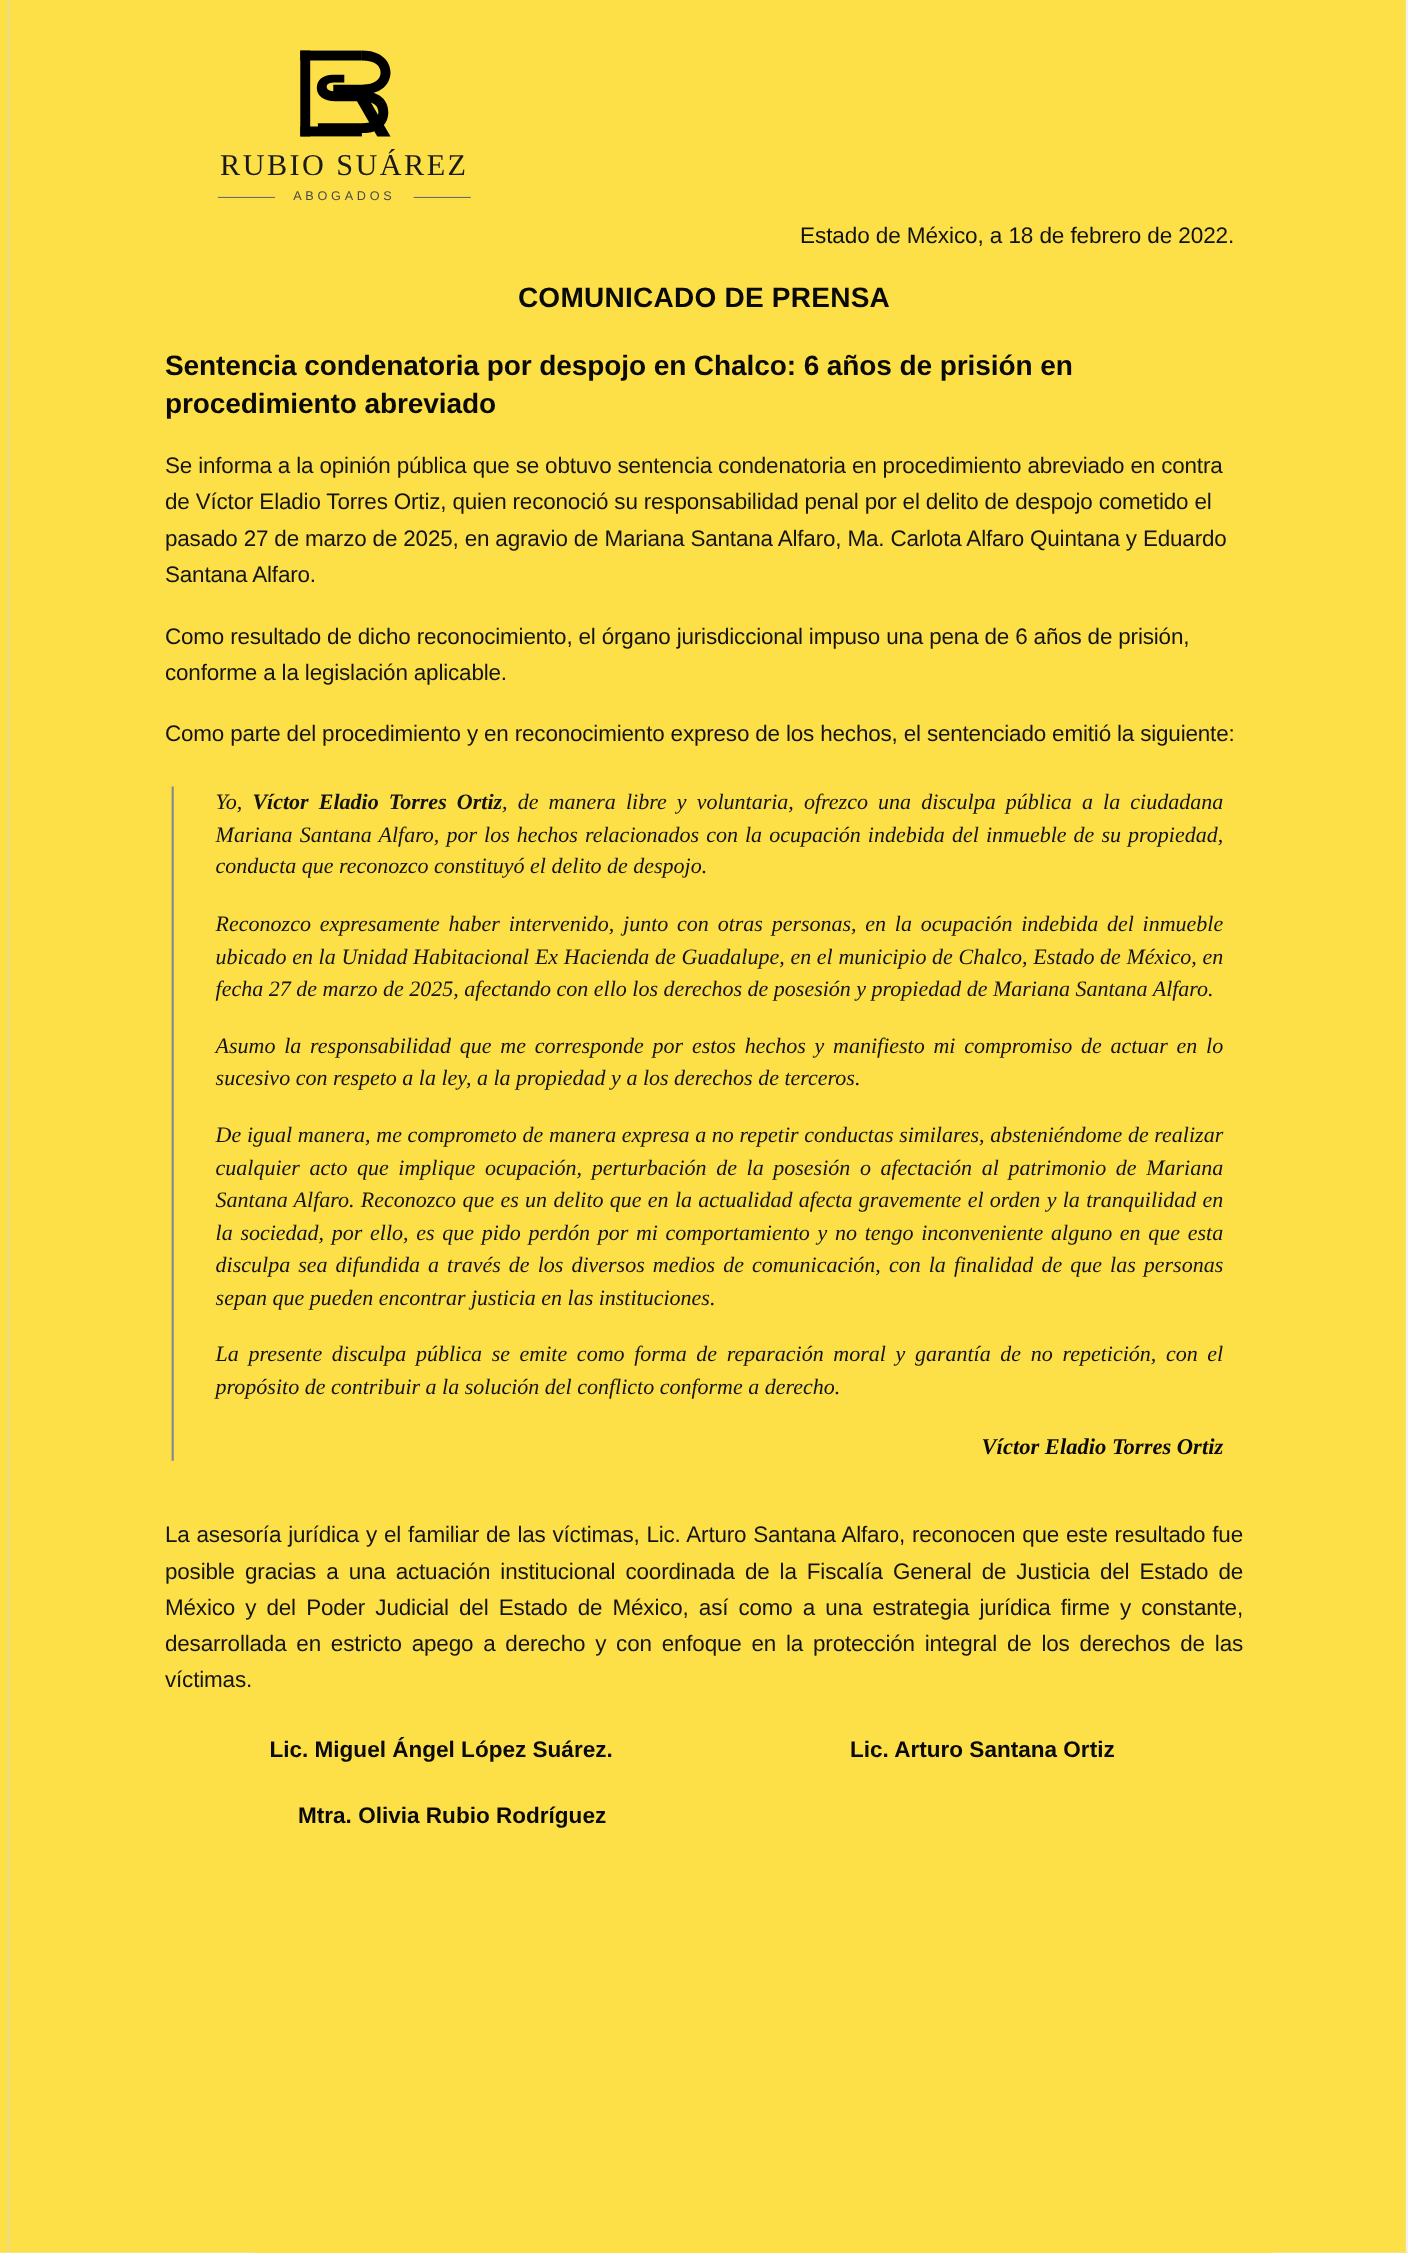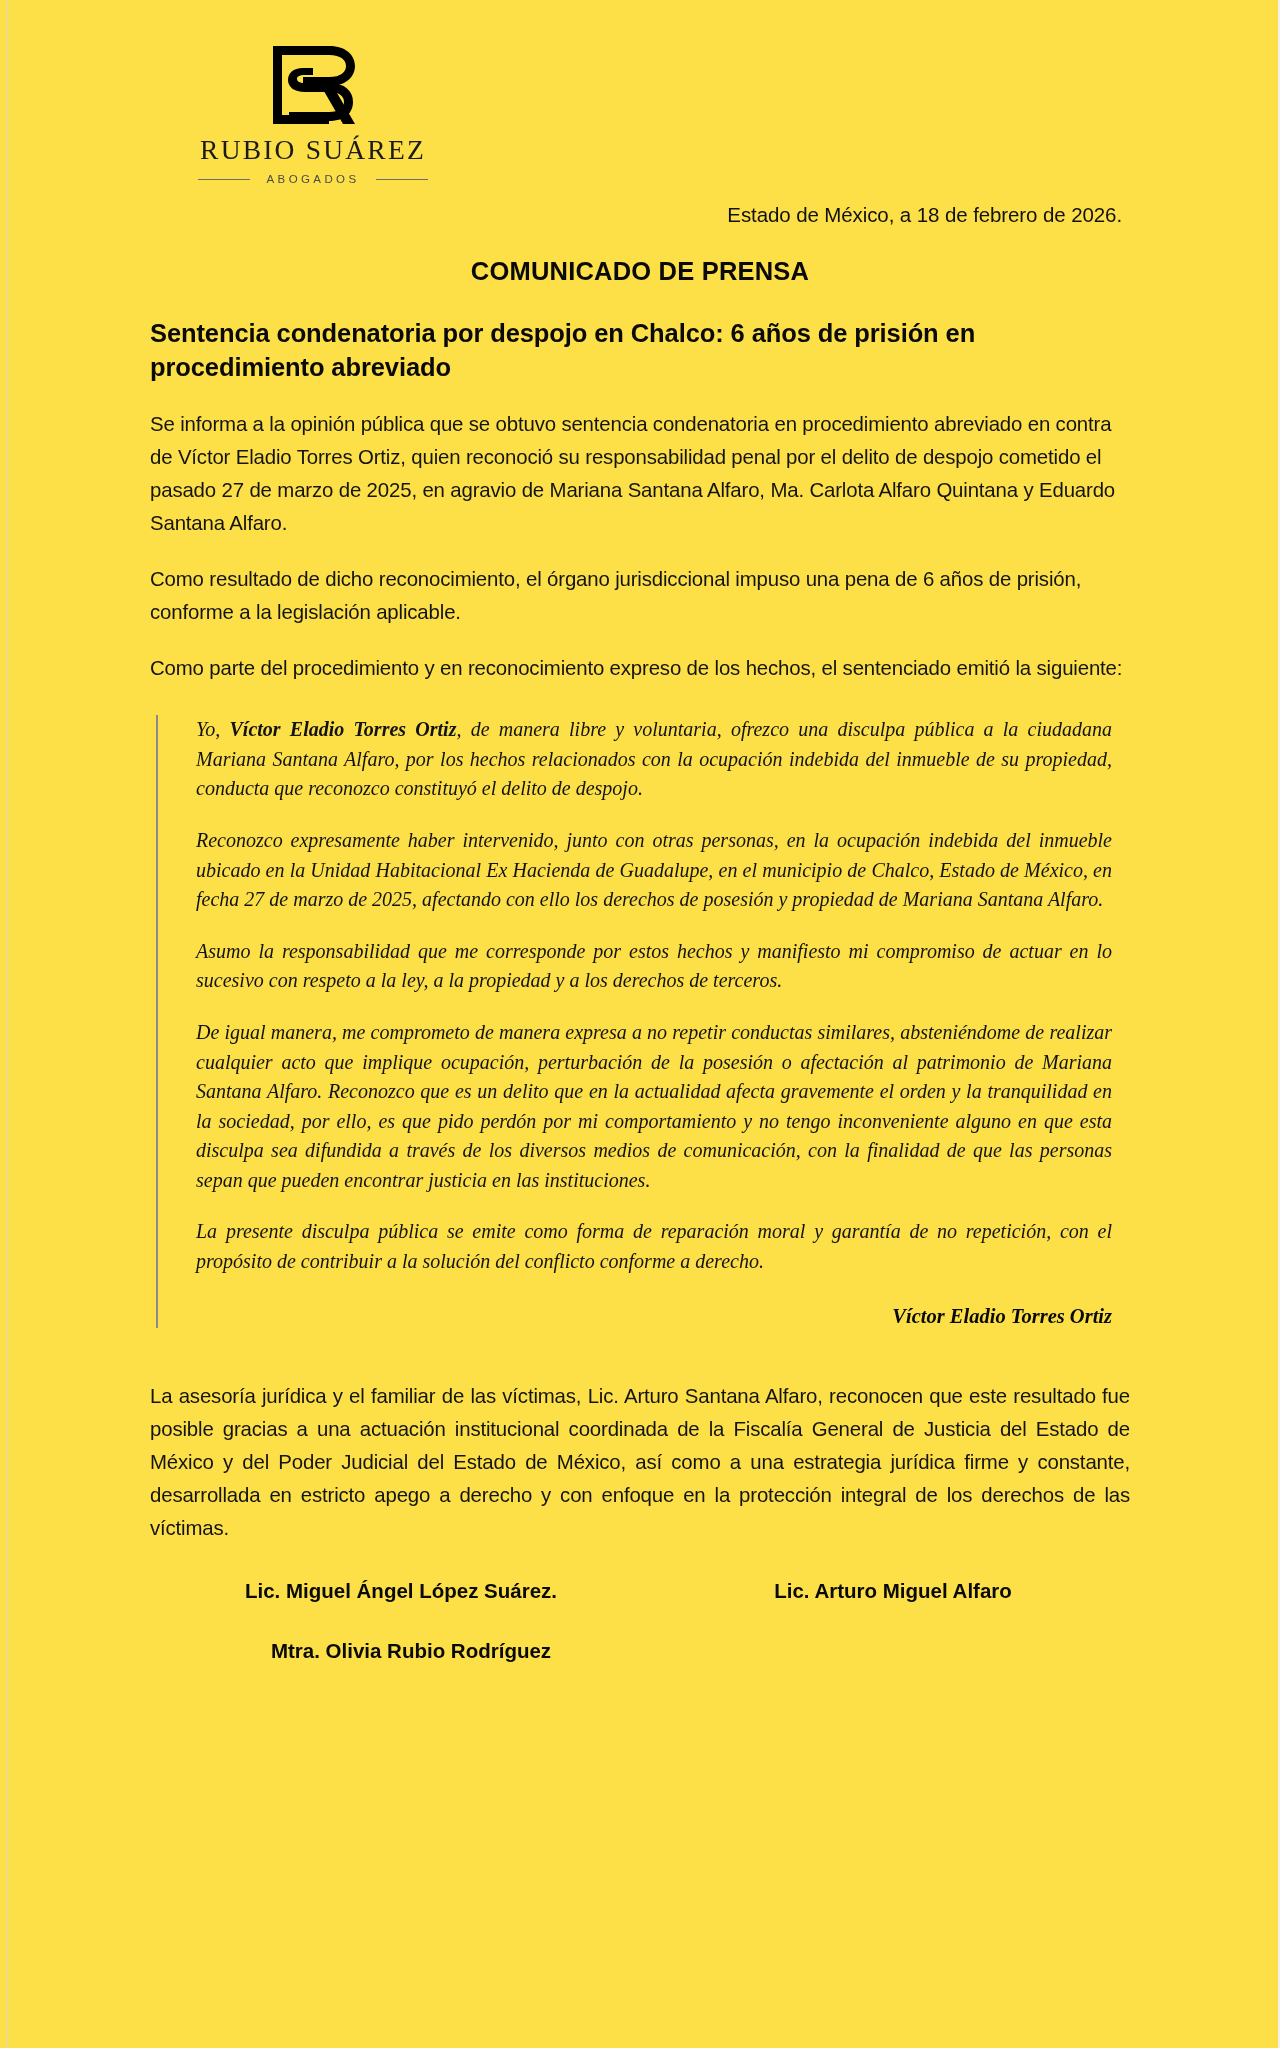--- a/index.html
+++ b/index.html
@@ -237,21 +237,21 @@
         </svg>
         <div class="logo-wordmark">RUBIO SUÁREZ</div>
         <div class="logo-sub-row">
           <span class="logo-rule"></span>
           <span class="logo-sub">ABOGADOS</span>
           <span class="logo-rule"></span>
         </div>
       </div>
     </div>
 
-    <div class="dateline">Estado de México, a 18 de febrero de 2026.</div>
+    <div class="dateline">Estado de México, a 18 de febrero de 2022.</div>
 
     <div class="doc-kicker">COMUNICADO DE PRENSA</div>
     <div class="doc-title">Sentencia condenatoria por despojo en Chalco: 6 años de prisión en procedimiento abreviado</div>
 
     <p class="body-p">Se informa a la opinión pública que se obtuvo sentencia condenatoria en procedimiento abreviado en contra de Víctor Eladio Torres Ortiz, quien reconoció su responsabilidad penal por el delito de despojo cometido el pasado 27 de marzo de 2025, en agravio de Mariana Santana Alfaro, Ma. Carlota Alfaro Quintana y Eduardo Santana Alfaro.</p>
     <p class="body-p">Como resultado de dicho reconocimiento, el órgano jurisdiccional impuso una pena de 6 años de prisión, conforme a la legislación aplicable.</p>
     <p class="body-p">Como parte del procedimiento y en reconocimiento expreso de los hechos, el sentenciado emitió la siguiente:</p>
 
     <div class="quote-block">
 
@@ -263,19 +263,19 @@
       <p class="quote-p">La presente disculpa pública se emite como forma de reparación moral y garantía de no repetición, con el propósito de contribuir a la solución del conflicto conforme a derecho.</p>
 
       <div class="quote-signature">Víctor Eladio Torres Ortiz</div>
     </div>
 
     <p class="closing-p">La asesoría jurídica y el familiar de las víctimas, Lic. Arturo Santana Alfaro, reconocen que este resultado fue posible gracias a una actuación institucional coordinada de la Fiscalía General de Justicia del Estado de México y del Poder Judicial del Estado de México, así como a una estrategia jurídica firme y constante, desarrollada en estricto apego a derecho y con enfoque en la protección integral de los derechos de las víctimas.</p>
 
 
     <div class="sign-row">
       <div class="sign-col-a">Lic. Miguel Ángel López Suárez.</div>
-      <div class="sign-col-b">Lic. Arturo Miguel Alfaro</div>
+      <div class="sign-col-b">Lic. Arturo Santana Ortiz</div>
     </div>
 
     <div class="sign-row-second">Mtra. Olivia Rubio Rodríguez</div>
 
   </div>
 </div>
 
 </body></html>

